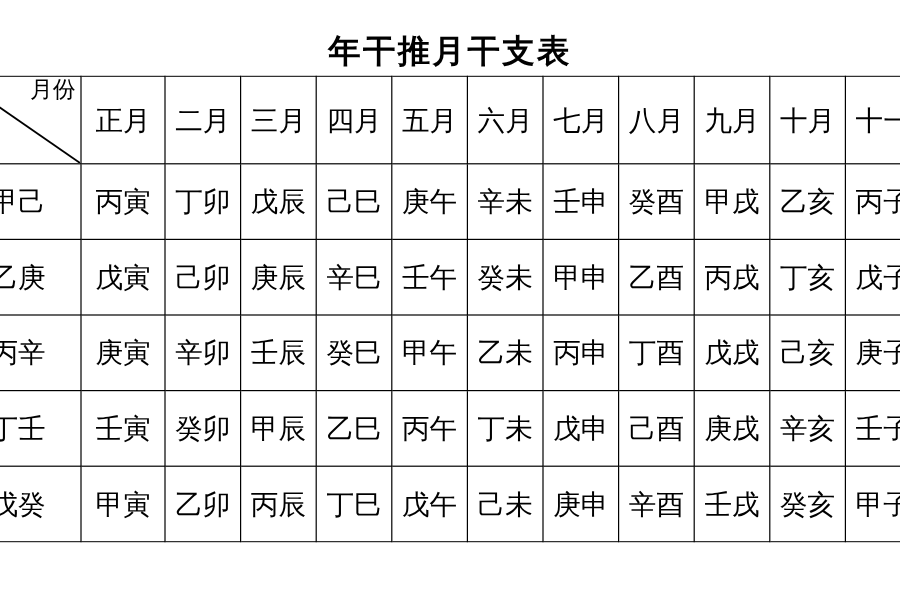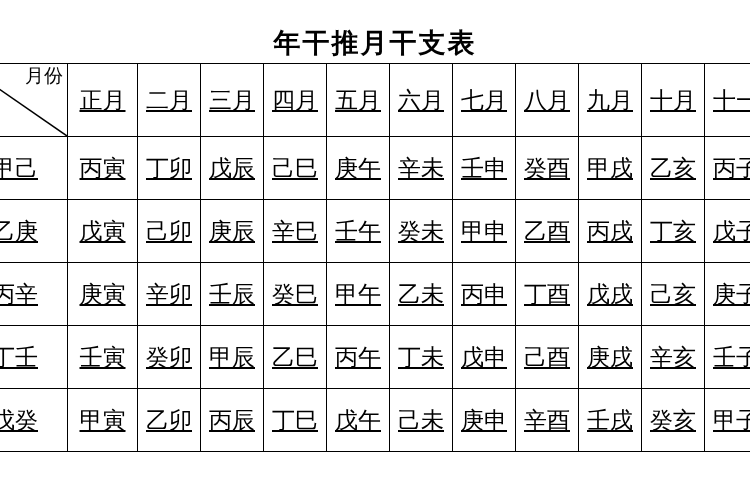--- a/index.html
+++ b/index.html
@@ -29,21 +29,20 @@
     color: #000000;
     padding-top: 8px;
     height: 48px;
     line-height: 40px;
     box-sizing: border-box;
   }
   .table-wrap {
     position: relative;
     width: 750px;
     overflow: hidden;
-    text-decoration: underline;
   }
   table.gz {
     border-collapse: collapse;
     table-layout: fixed;
     margin-left: -38px;
     width: 800px;
   }
   table.gz td {
     border: 1px solid #000000;
     text-align: center;

